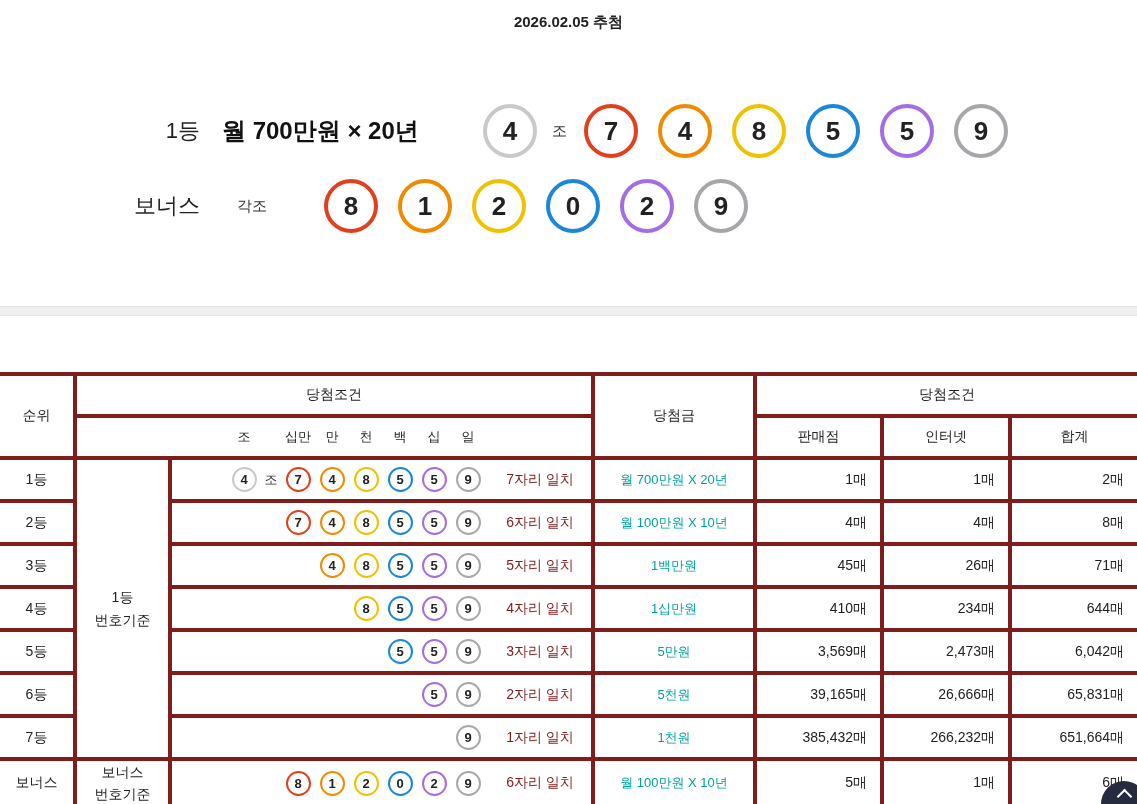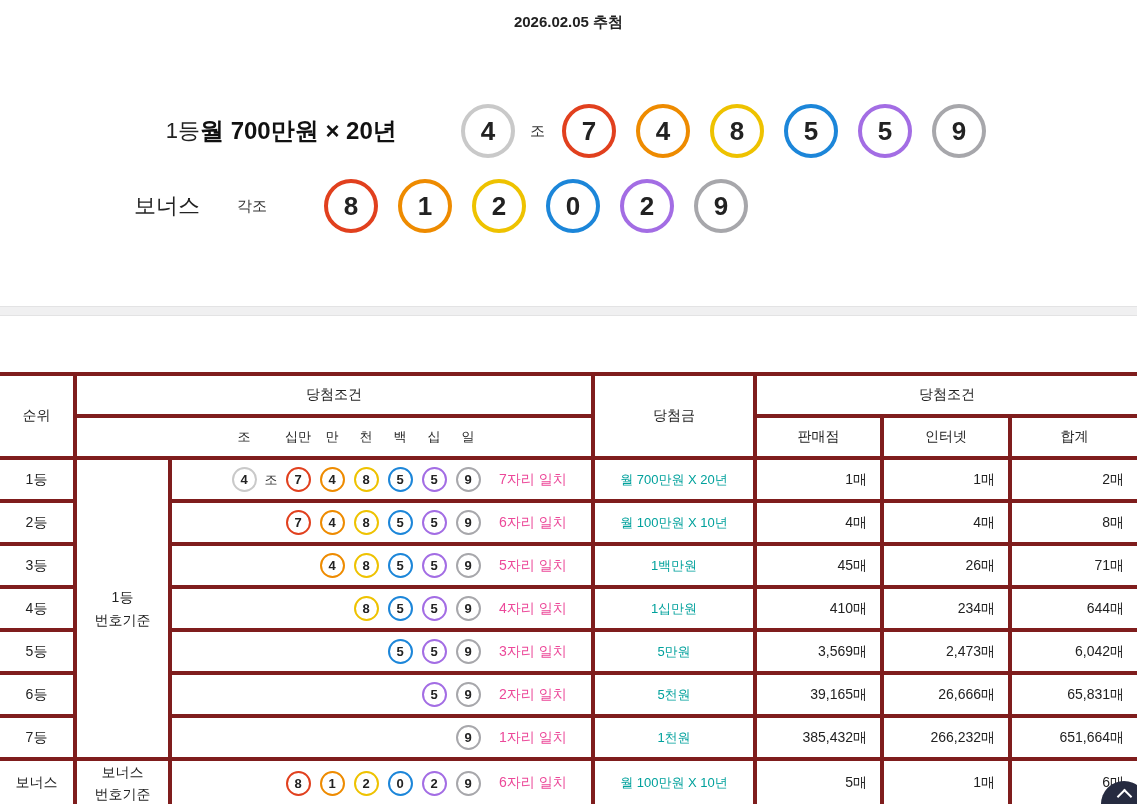--- a/index.html
+++ b/index.html
@@ -7,21 +7,21 @@
     width:1137px; height:804px; overflow:hidden; background:#fff;
     font-family:"Liberation Sans","DejaVu Sans",sans-serif; color:#333; position:relative;
   }
 
   
   .draw-date { text-align:center; padding-top:13px; font-size:15px; font-weight:bold; color:#222; height:31px; }
   .results { margin-top:73px; }
   .result-row { display:flex; align-items:center; height:54px; }
   .result-row + .result-row { margin-top:21px; }
   .rank-col { width:200px; text-align:right; font-size:22px; color:#222; white-space:nowrap; }
-  .prize-col { width:238px; font-size:24px; font-weight:bold; color:#111; white-space:nowrap; }
+  .prize-col { width:238px; margin-left:22px; font-size:24px; font-weight:bold; color:#111; white-space:nowrap; }
   .mid-col { width:88px; margin-left:23px; display:flex; align-items:center; font-size:15px; color:#333; }
   .jo-suffix { margin-left:15px; font-size:15px; color:#333; }
   .bonus-mid { padding-left:14px; }
   .balls-col { display:flex; gap:20px; margin-left:13px; }
   .ball-big {
     width:54px; height:54px; border-radius:50%; background:#fff;
     border:4px solid #ccc; display:flex; align-items:center; justify-content:center;
     font-size:26px; font-weight:bold; color:#222;
   }
   #jo-ball { border-color: var(--ring-gray, #c9c9c9); }
@@ -37,21 +37,21 @@
   thead th { height:42px; text-align:center; background:#fff; }
   tbody td { height:43px; }
   .rank-cell { text-align:center; }
   .group-cell { text-align:center; line-height:1.6; }
   .prize-cell { text-align:center; color:var(--prize-color,#00a19c); font-size:13px; }
   .num-cell { text-align:right; padding-right:13px; }
 
   .cond { display:flex; align-items:center; justify-content:flex-end; padding-right:10px; }
   .slot { width:34px; display:flex; align-items:center; justify-content:center; font-size:13px; color:#222; }
   .jo-text-slot { width:20px; text-align:center; font-size:13px; color:#333; }
-  .match-slot { width:96px; padding-left:14px; font-size:14px; color:#ec4899; text-align:left; white-space:nowrap; }
+  .match-slot { width:96px; padding-left:14px; font-size:14px; color:#7f1d1d; text-align:center; white-space:nowrap; }
   .sball {
     width:25px; height:25px; border-radius:50%; background:#fff; border:2px solid #ccc;
     display:flex; align-items:center; justify-content:center; font-size:13px; font-weight:bold; color:#222;
   }
 
   
   .scroll-top { position:absolute; left:1101px; top:781px; width:46px; height:46px; border-radius:50%;
     background:#262b40; display:flex; justify-content:center; cursor:pointer; }
   .chev { margin-top:10px; width:11px; height:11px; border-top:2px solid #fff; border-left:2px solid #fff; transform:rotate(45deg); }
 </style>

